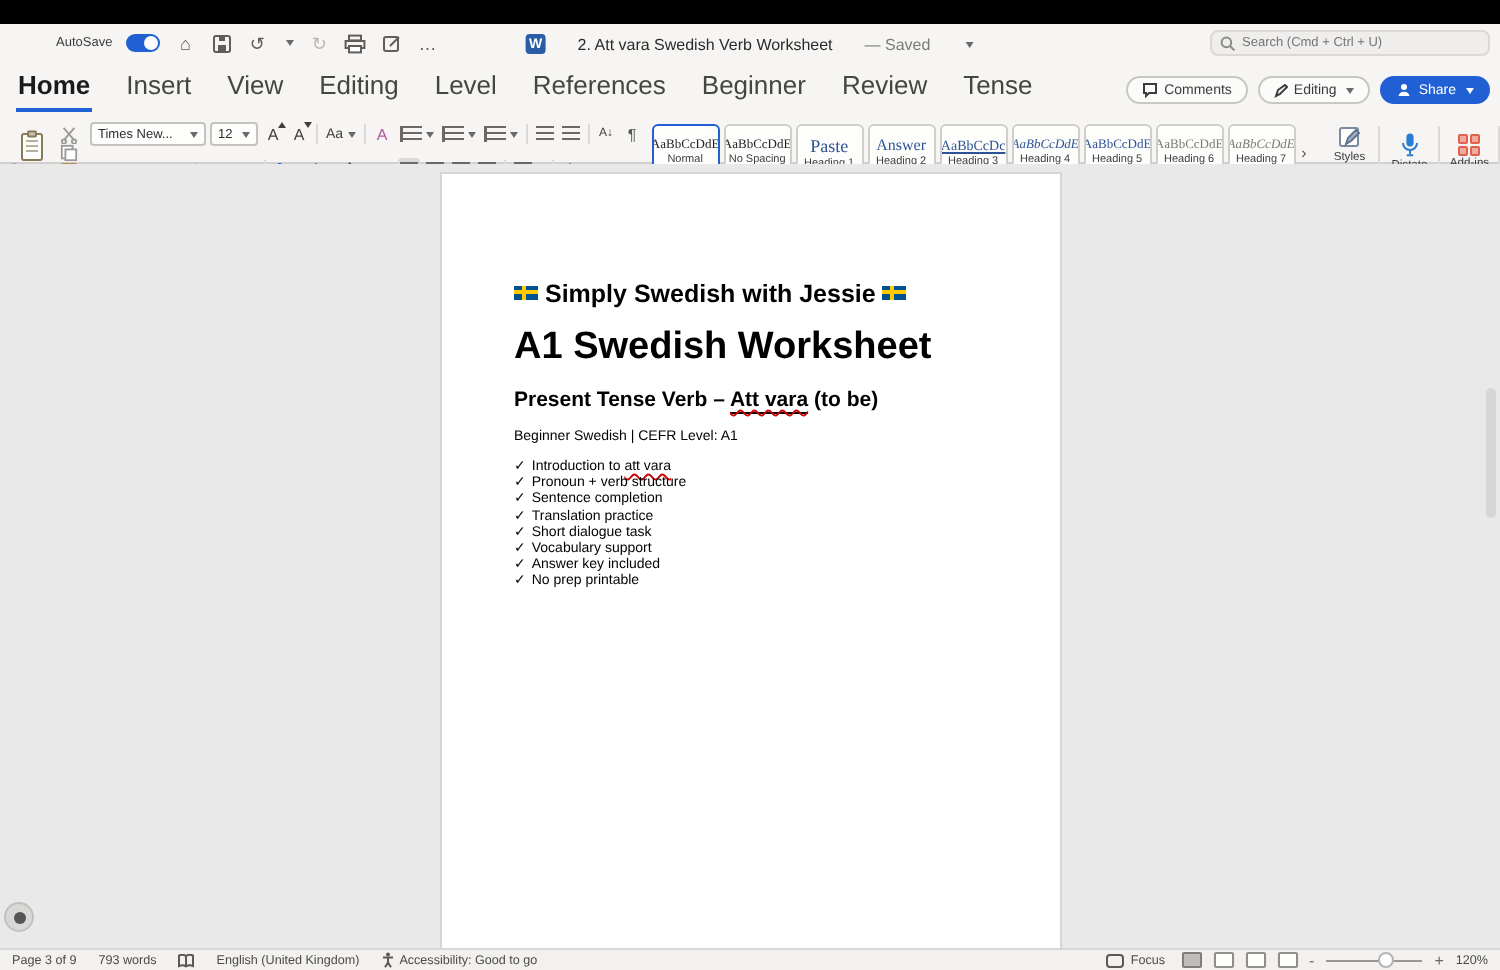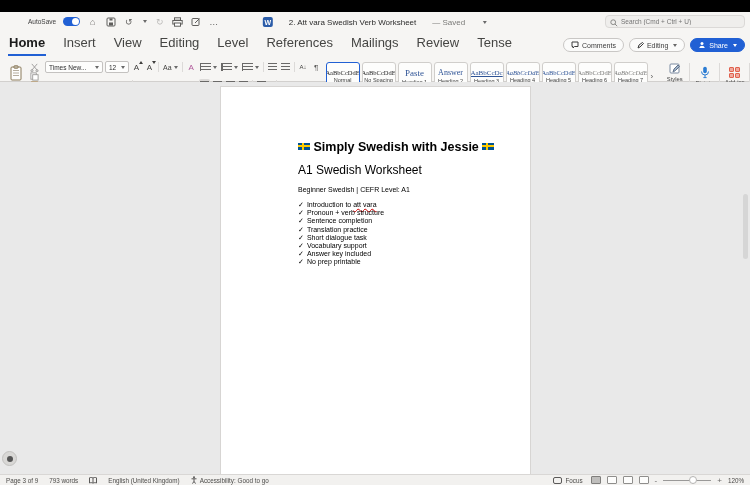--- a/index.html
+++ b/index.html
@@ -82,26 +82,26 @@
   #galexpand { font-size:8px; color:#5a5958; padding:0 1px; }
 
   .bigbtn { width:27px; display:flex; flex-direction:column; align-items:center; justify-content:center; gap:1px; }
   .bigbtn .lbl { font-size:5.8px; color:#3c3c3c; text-align:center; line-height:1.1; }
   .addins-grid { width:11px; height:11px; display:grid; grid-template-columns:1fr 1fr; gap:1px; }
   .addins-grid span { background:#f0a99e; border:1px solid #e0604c; border-radius:1px; }
 
   
   #canvas { position:absolute; top:82px; left:0; width:750px; height:392px; background:#e9e9e9; overflow:hidden; }
   #page { position:absolute; left:220px; top:4px; width:311px; height:388px; background:#fff; border:1px solid #d7d5d3; border-bottom:none; }
-  #pagecontent { position:absolute; left:36px; top:53px; width:240px; font-family:"Liberation Serif",serif; color:#000;margin-left:41px; }
+  #pagecontent { position:absolute; left:36px; top:53px; width:240px; font-family:"Liberation Serif",serif; color:#000; }
   .flag { display:inline-block; width:12px; height:7.5px; background:#005293; position:relative; vertical-align:1px; }
   .flag::before { content:""; position:absolute; left:3.5px; top:0; width:2px; height:100%; background:#fecb00; }
   .flag::after { content:""; position:absolute; left:0; top:2.8px; width:100%; height:2px; background:#fecb00; }
   #doc-title { font-size:12.5px; font-weight:bold; white-space:nowrap; }
-  #doc-heading { font-size:12px; font-weight:normal; margin-top:9px; }
+  #doc-heading { font-size:19px; font-weight:bold; margin-top:9px; }
   #doc-subheading { font-size:10.5px; font-weight:bold; margin-top:9px; }
   .spell { text-decoration:underline; text-decoration-color:#c00; text-decoration-style:wavy; text-decoration-thickness:1px; }
   .u-solid { border-bottom:1px solid #000; }
   #doc-meta { font-size:7px; margin-top:9px; }
   #checklist { margin-top:8px; font-size:7px; line-height:8.2px; }
   .chk .mark { margin-right:3px; }
 
   #vscroll { position:absolute; right:2px; top:112px; width:5px; height:65px; background:#c9c9c9; border-radius:3px; opacity:.6; }
   #floatbtn { position:absolute; left:2px; bottom:8px; width:15px; height:15px; border-radius:50%; background:#d9d8d6; border:1px solid #c2c1bf; display:flex; align-items:center; justify-content:center; }
   #floatbtn .dot { width:6px; height:6px; border-radius:50%; background:#555; }
@@ -177,21 +177,21 @@
     </div>
 
     <div id="tabrow">
       <div id="tabs">
         <span class="tab active">Home</span>
         <span class="tab">Insert</span>
         <span class="tab">View</span>
         <span class="tab">Editing</span>
         <span class="tab">Level</span>
         <span class="tab">References</span>
-        <span class="tab">Mailings</span>
+        <span class="tab">Beginner</span>
         <span class="tab">Review</span>
         <span class="tab">Tense</span>
       </div>
       <div id="tabactions">
         <span class="pillbtn">
           <svg width="8" height="8" viewBox="0 0 8 8">
               <path d="M1 1h6v4.5H3.5L2 7V5.5H1z" fill="none" stroke="#3c3c3c"></path>
             </svg>
           <span>Comments</span>
         </span>
@@ -443,20 +443,23 @@
 
   <div id="canvas">
     <div id="page">
       <div id="pagecontent">
         <div id="doc-title">
           <span class="flag"></span>
           <span> </span><span>Simply Swedish with Jessie</span><span> </span>
           <span class="flag"></span>
         </div>
         <div id="doc-heading">A1 Swedish Worksheet</div>
+        <div id="doc-subheading">
+          <span>Present Tense Verb – </span><span class="u-solid"><span class="spell">Att vara</span></span><span> (to be)</span>
+        </div>
         <div id="doc-meta">Beginner Swedish | CEFR Level: A1</div>
         <div id="checklist">
           <div class="chk"><span class="mark">✓</span><span>Introduction to </span><span class="spell">att vara</span></div>
           <div class="chk"><span class="mark">✓</span><span>Pronoun + verb structure</span></div>
           <div class="chk"><span class="mark">✓</span><span>Sentence completion</span></div>
           <div class="chk"><span class="mark">✓</span><span>Translation practice</span></div>
           <div class="chk"><span class="mark">✓</span><span>Short dialogue task</span></div>
           <div class="chk"><span class="mark">✓</span><span>Vocabulary support</span></div>
           <div class="chk"><span class="mark">✓</span><span>Answer key included</span></div>
           <div class="chk"><span class="mark">✓</span><span>No prep printable</span></div>

